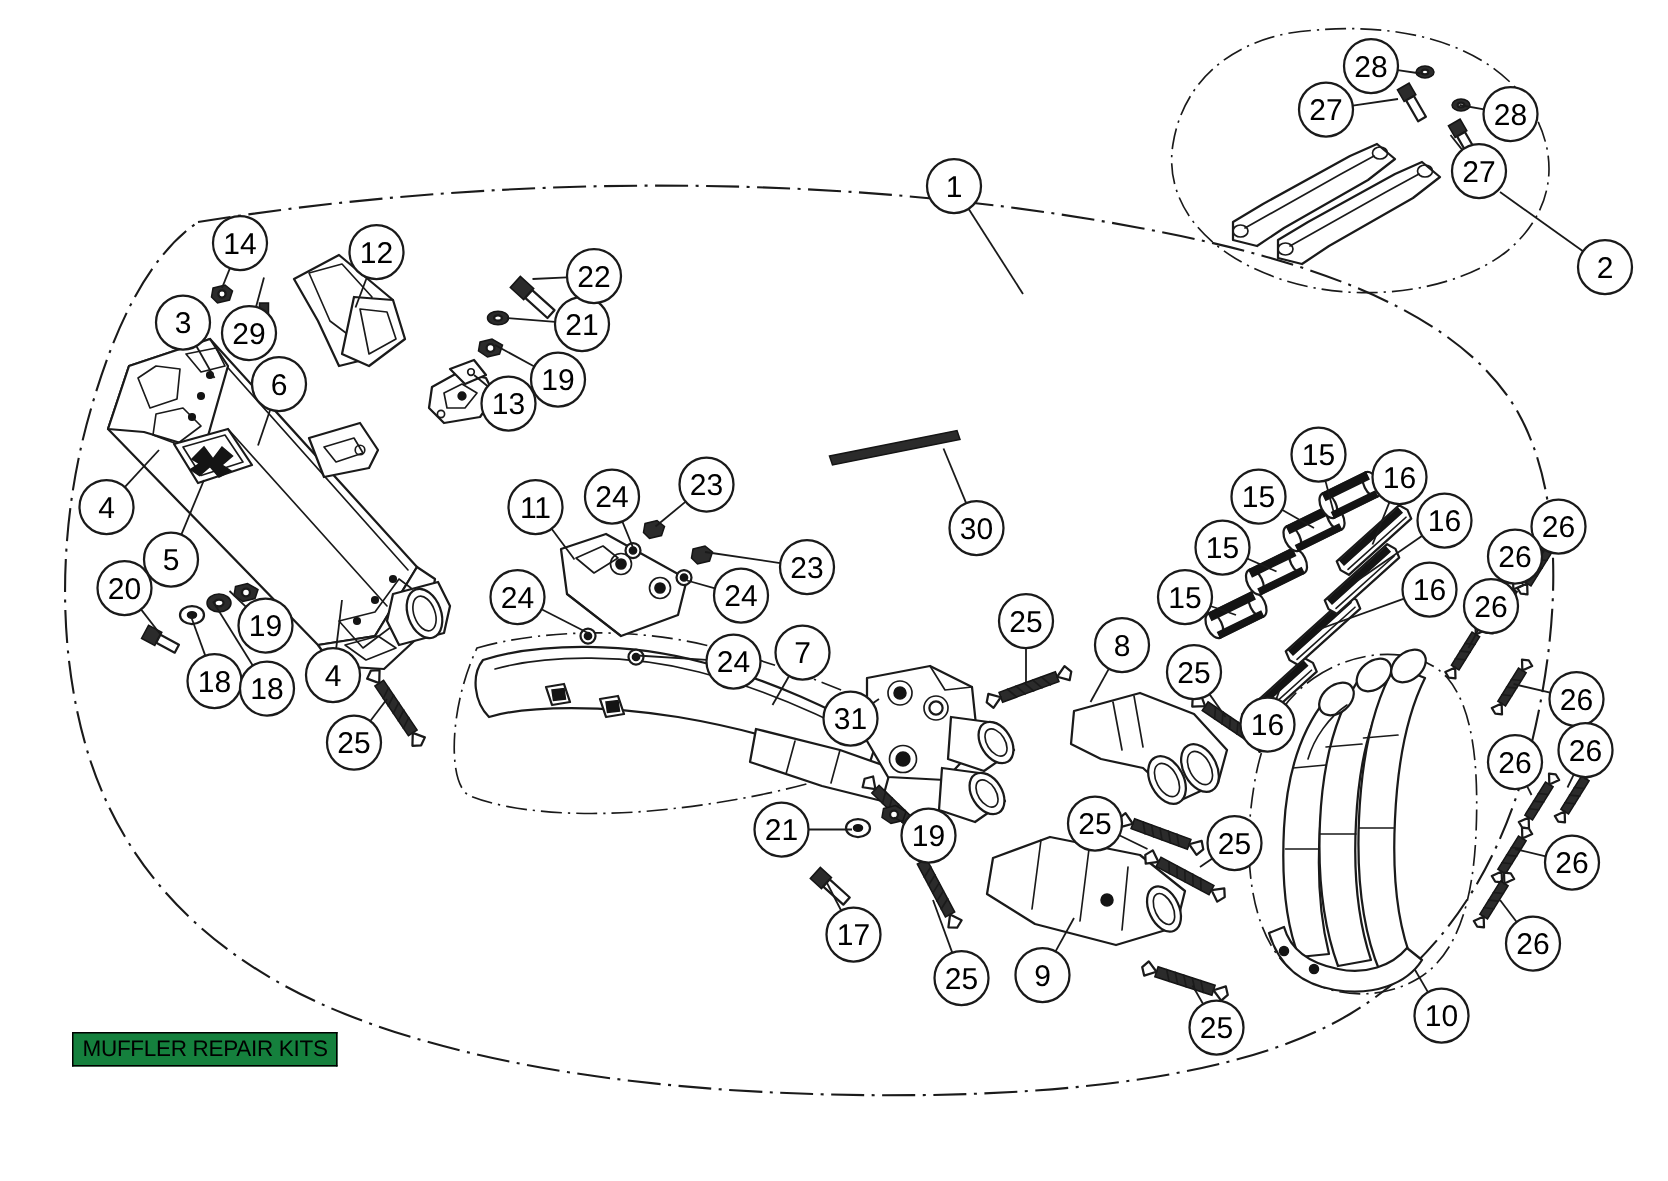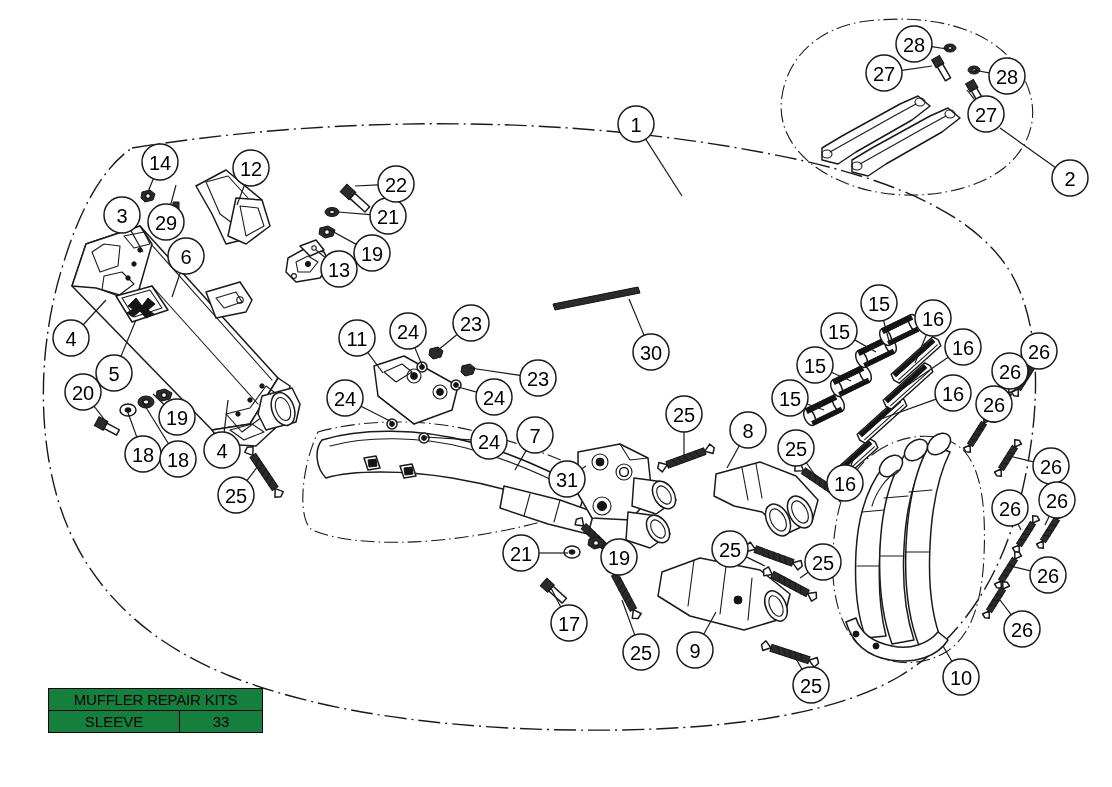--- a/index.html
+++ b/index.html
@@ -846,20 +846,16 @@
 
 </svg>
 
 <table id="kit-table">
   <thead>
     <tr>
       <th colspan="2">MUFFLER REPAIR KITS</th>
     </tr>
   </thead>
   <tbody>
-    <tr>
-      <td class="kit-name">SLEEVE</td>
-      <td class="kit-num">33</td>
-    </tr>
   </tbody>
 </table>
 
 </div>
 
 </body></html>

